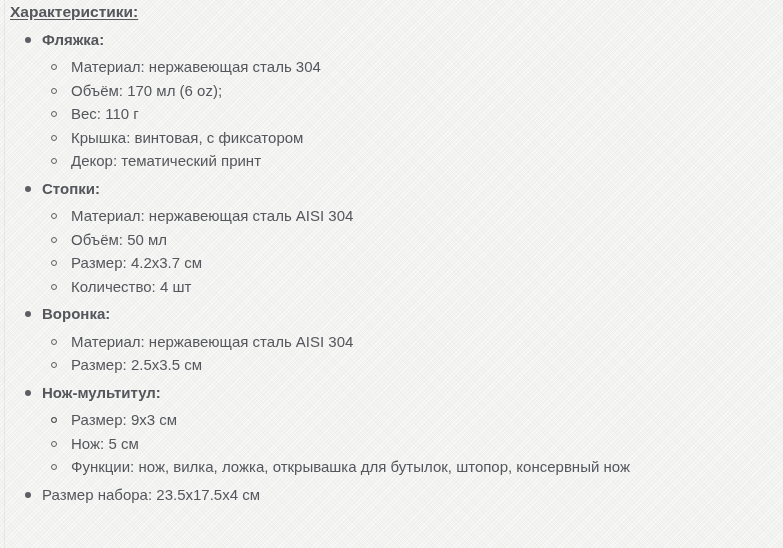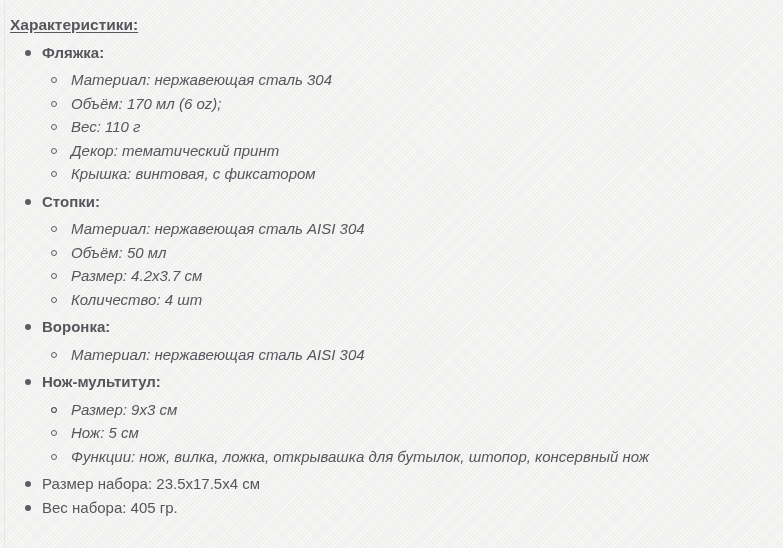--- a/index.html
+++ b/index.html
@@ -15,40 +15,40 @@
     position: relative;
   }
   .left-edge-line {
     position: absolute;
     left: 4px; top: 0; bottom: 0;
     width: 1px;
     background: rgba(0,0,0,0.05);
   }
   .content {
     position: absolute;
-    left: 10px; top: 13px; right: 0;
+    left: 10px; top: 0; right: 0;
     color: #56575c;
     font-size: 15px;
     line-height: 23.5px;
   }
   .page-title {
     font-weight: 700;
     font-size: 15.5px;
     text-decoration: underline;
     text-underline-offset: 2px;
     margin: 0;
     line-height: 23.5px;
   }
   ul.spec-list, ul.spec-sublist {
     list-style: none;
     margin: 4px;
     padding: 0;
   }
   li.spec-item  { position: relative; padding-left: 28px; }
-  li.spec-subitem { position: relative; padding-left: 53px; font-style: italic; }
+  li.spec-subitem { position: relative; padding-left: 53px; }
   .spec-label.bold { font-weight: 700; }
   .bullet-disc {
     position: absolute;
     left: 11px; top: 9px;
     width: 6px; height: 6px;
     border-radius: 50%;
     background: #5d5e63;
   }
   .bullet-circle {
     position: absolute;
@@ -65,37 +65,37 @@
 <div class="left-edge-line"></div>
 
 <div class="content">
   <h3 class="page-title">Характеристики:</h3>
   <ul class="spec-list">
       <li class="spec-item"><span class="bullet-disc"></span><span class="spec-label bold">Фляжка:</span></li>
       <ul class="spec-sublist">
         <li class="spec-subitem"><span class="bullet-circle"></span><span>Материал: нержавеющая сталь 304</span></li>
         <li class="spec-subitem"><span class="bullet-circle"></span><span>Объём: 170 мл (6 oz);</span></li>
         <li class="spec-subitem"><span class="bullet-circle"></span><span>Вес: 110 г</span></li>
+        <li class="spec-subitem"><span class="bullet-circle"></span><span>Крышка: винтовая, с фиксатором</span></li>
         <li class="spec-subitem"><span class="bullet-circle"></span><span>Декор: тематический принт</span></li>
-        <li class="spec-subitem"><span class="bullet-circle"></span><span>Крышка: винтовая, с фиксатором</span></li>
       </ul>
       <li class="spec-item"><span class="bullet-disc"></span><span class="spec-label bold">Стопки:</span></li>
       <ul class="spec-sublist">
         <li class="spec-subitem"><span class="bullet-circle"></span><span>Материал: нержавеющая сталь AISI 304</span></li>
         <li class="spec-subitem"><span class="bullet-circle"></span><span>Объём: 50 мл</span></li>
         <li class="spec-subitem"><span class="bullet-circle"></span><span>Размер: 4.2х3.7 см</span></li>
         <li class="spec-subitem"><span class="bullet-circle"></span><span>Количество: 4 шт</span></li>
       </ul>
       <li class="spec-item"><span class="bullet-disc"></span><span class="spec-label bold">Воронка:</span></li>
       <ul class="spec-sublist">
         <li class="spec-subitem"><span class="bullet-circle"></span><span>Материал: нержавеющая сталь AISI 304</span></li>
+        <li class="spec-subitem"><span class="bullet-circle"></span><span>Размер: 2.5х3.5 см</span></li>
       </ul>
       <li class="spec-item"><span class="bullet-disc"></span><span class="spec-label bold">Нож-мультитул:</span></li>
       <ul class="spec-sublist">
         <li class="spec-subitem"><span class="bullet-circle"></span></li>
         <li class="spec-subitem"><span class="bullet-circle"></span><span>Размер: 9х3 см</span></li>
         <li class="spec-subitem"><span class="bullet-circle"></span><span>Нож: 5 см</span></li>
         <li class="spec-subitem"><span class="bullet-circle"></span><span>Функции: нож, вилка, ложка, открывашка для бутылок, штопор, консервный нож</span></li>
       </ul>
       <li class="spec-item"><span class="bullet-disc"></span><span class="spec-label">Размер набора: 23.5х17.5х4 см</span></li>
-      <li class="spec-item"><span class="bullet-disc"></span><span class="spec-label">Вес набора: 405 гр.</span></li>
     </ul>
 </div>
 
 </body></html>

